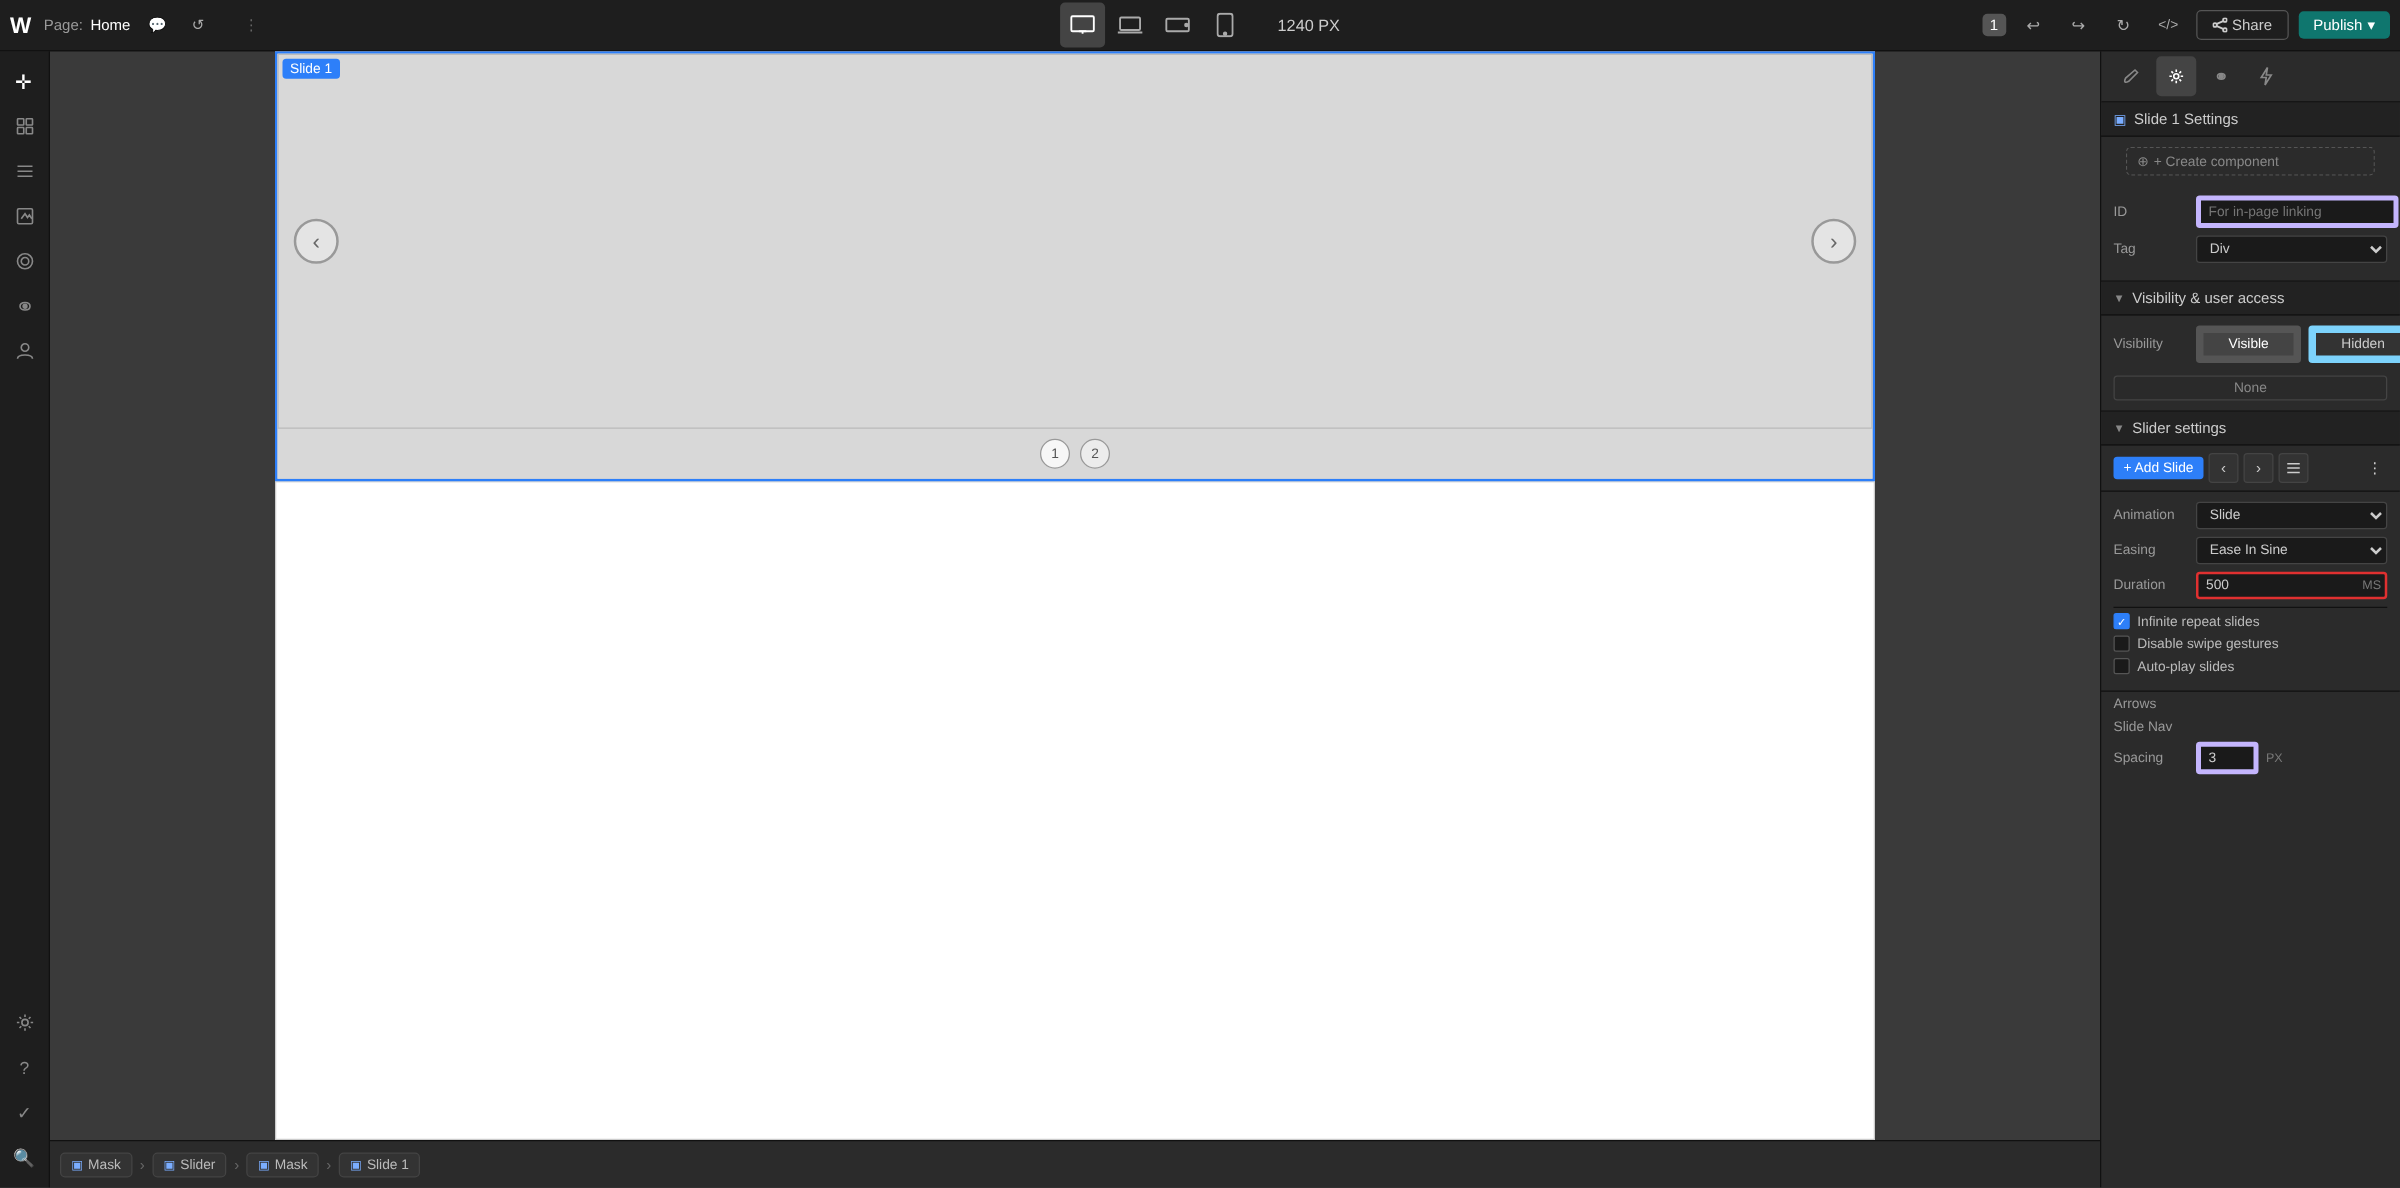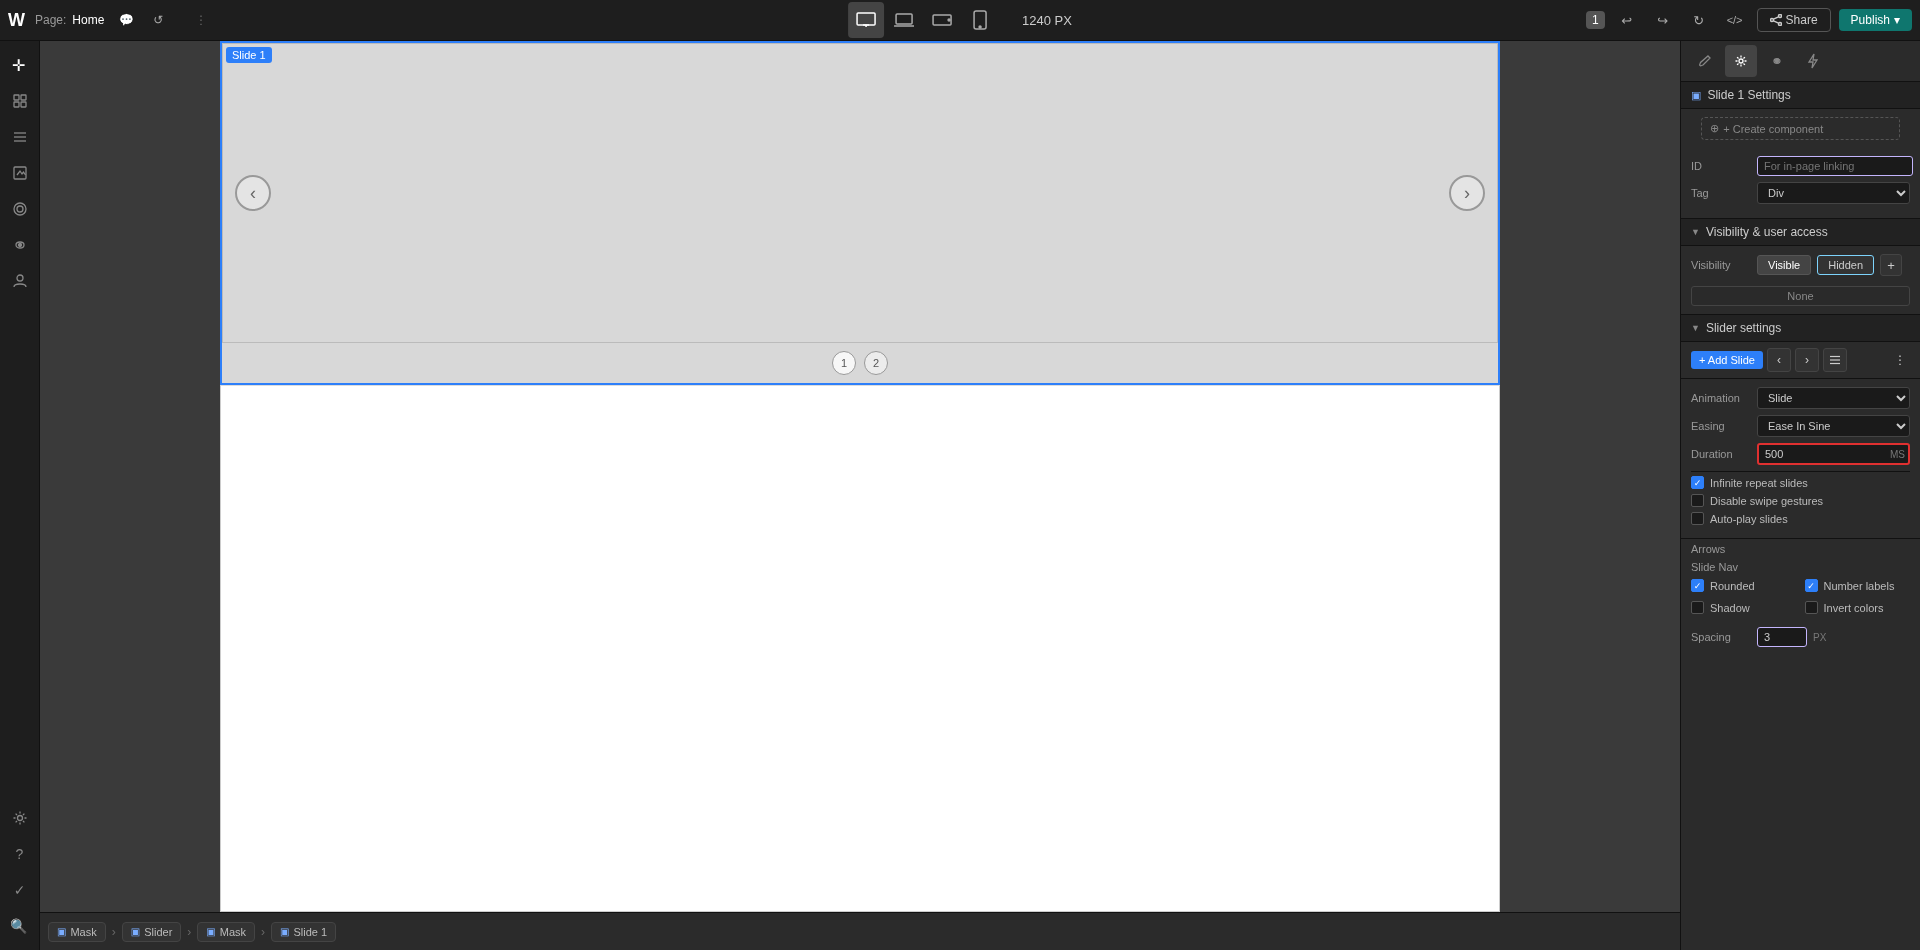--- a/index.html
+++ b/index.html
@@ -295,21 +295,21 @@
     }
     .panel-label {
       color: #999;
       font-size: 11px;
       min-width: 60px;
     }
 
     .panel-input {
       flex: 1;
       background: #1a1a1a;
-      border: 1px solid #c4b5fd;
+      border: 4px solid #c4b5fd;
       color: #ccc;
       padding: 3px 6px;
       border-radius: 3px;
       font-size: 11px;
       outline: none;
     }
 
     .panel-select {
       flex: 1;
       background: #1a1a1a;
@@ -317,23 +317,23 @@
       color: #ccc;
       padding: 3px 6px;
       border-radius: 3px;
       font-size: 11px;
       outline: none;
       cursor: pointer;
     }
 
     
     .vis-btn {
-      padding: 3px 10px;
+      padding: 3px 20px;
       border-radius: 3px;
-      border: 1px solid #7dd3fc;
+      border: 6px solid #7dd3fc;
       font-size: 11px;
       cursor: pointer;
       color: #ccc;
       background: #333;
     }
     .vis-btn.active { background: #444; color: #fff; border-color: #555; }
 
     
     .section-toggle {
       display: flex;
@@ -797,38 +797,20 @@
         </div>
         <div class="check-row">
           <div class="check-box"></div>
           <span>Auto-play slides</span>
         </div>
       </div>
 
       <div class="arrows-label">Arrows</div>
 
       <div class="arrows-label">Slide Nav</div>
-      <div class="slide-nav-grid">
-        <div class="check-row">
-          <div class="check-box checked"></div>
-          <span>Rounded</span>
-        </div>
-        <div class="check-row">
-          <div class="check-box checked"></div>
-          <span>Number labels</span>
-        </div>
-        <div class="check-row">
-          <div class="check-box"></div>
-          <span>Shadow</span>
-        </div>
-        <div class="check-row">
-          <div class="check-box"></div>
-          <span>Invert colors</span>
-        </div>
-      </div>
 
       <div class="spacing-row">
         <span class="panel-label">Spacing</span>
         <input class="panel-input" style="width: 50px; flex: 0 0 auto;" value="3">
         <span style="color:#777;font-size:10px;">PX</span>
       </div>
 
     </div>
   </div>
 

